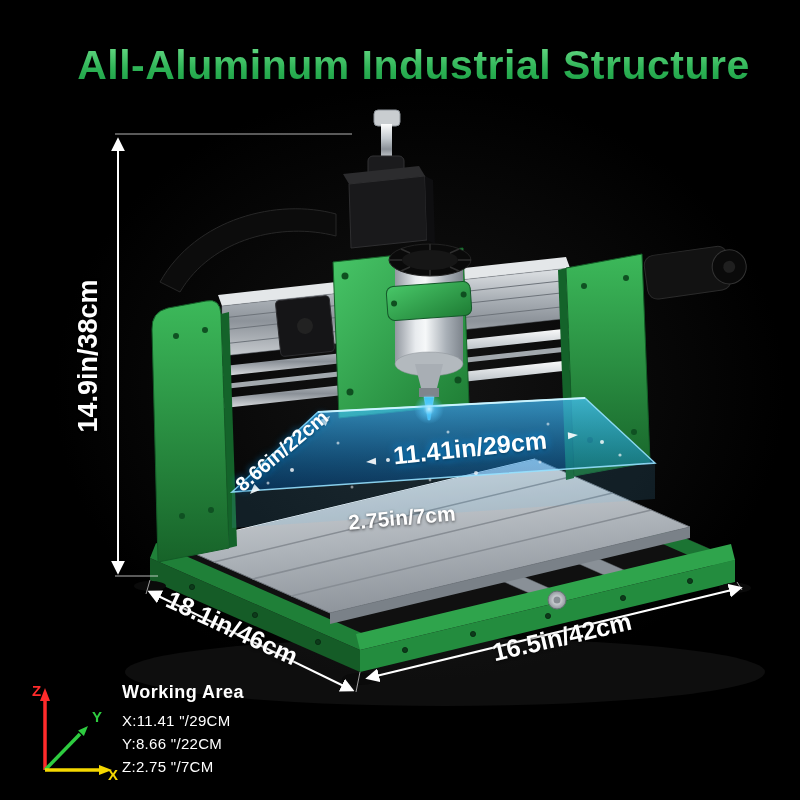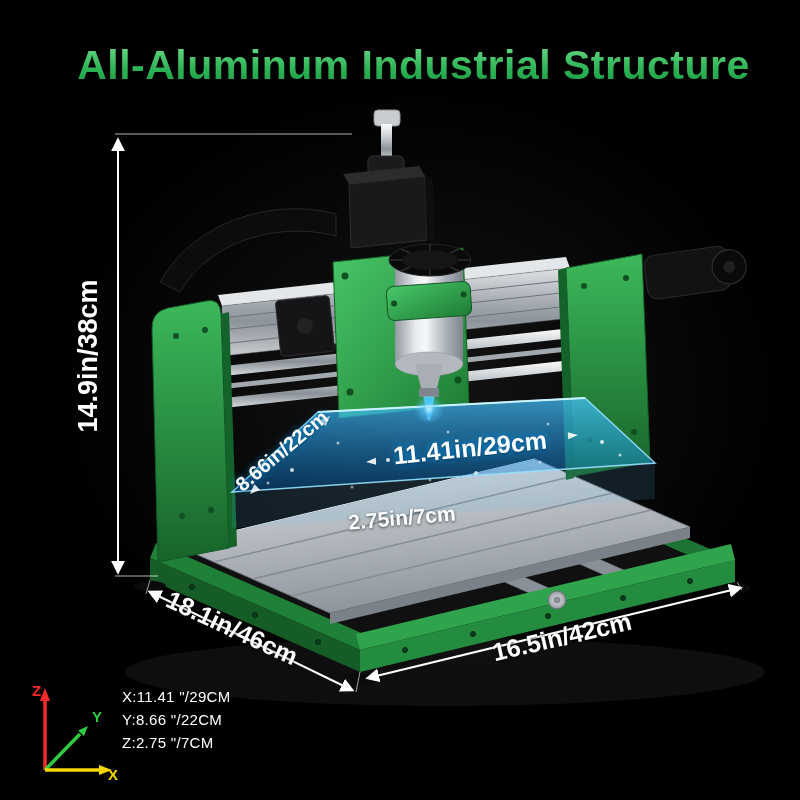--- a/index.html
+++ b/index.html
@@ -296,18 +296,19 @@
     </g>
     <polygon points="35,8 30,21 40,21" fill="#ff2b2b"></polygon>
     <polygon points="78,46 73.9,56 68.1,50.4" fill="#2ecc40"></polygon>
     <polygon points="102,90 89,85 89,95" fill="#f5d800"></polygon>
     <text x="22" y="16" font-size="15" font-weight="bold" fill="#ff2b2b">Z</text>
     <text x="82" y="42" font-size="15" font-weight="bold" fill="#2ecc40">Y</text>
     <text x="98" y="100" font-size="15" font-weight="bold" fill="#f5d800">X</text>
   </svg>
 
   <div class="wa">
+    <div class="wa-head">Working Area</div>
     <div class="wa-line">X:11.41 "/29CM</div>
     <div class="wa-line">Y:8.66 "/22CM</div>
     <div class="wa-line">Z:2.75 "/7CM</div>
   </div>
 
 </div>
 
 </body></html>

